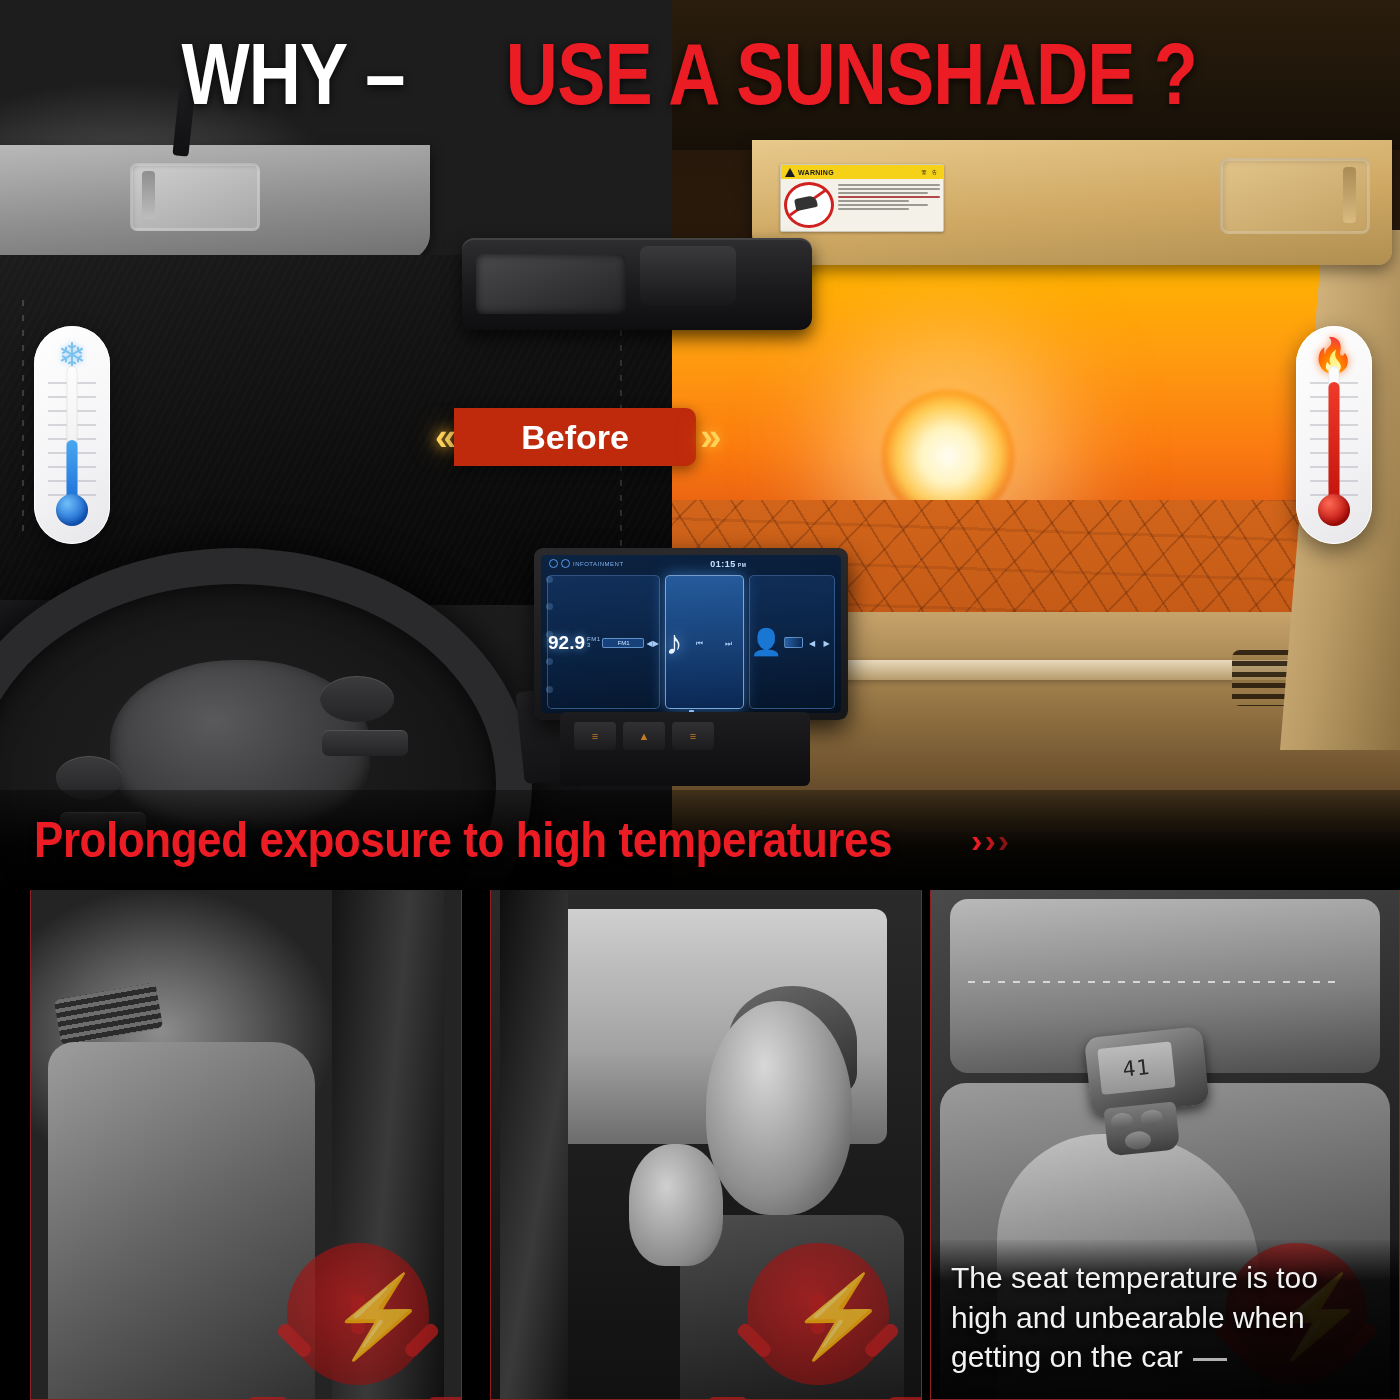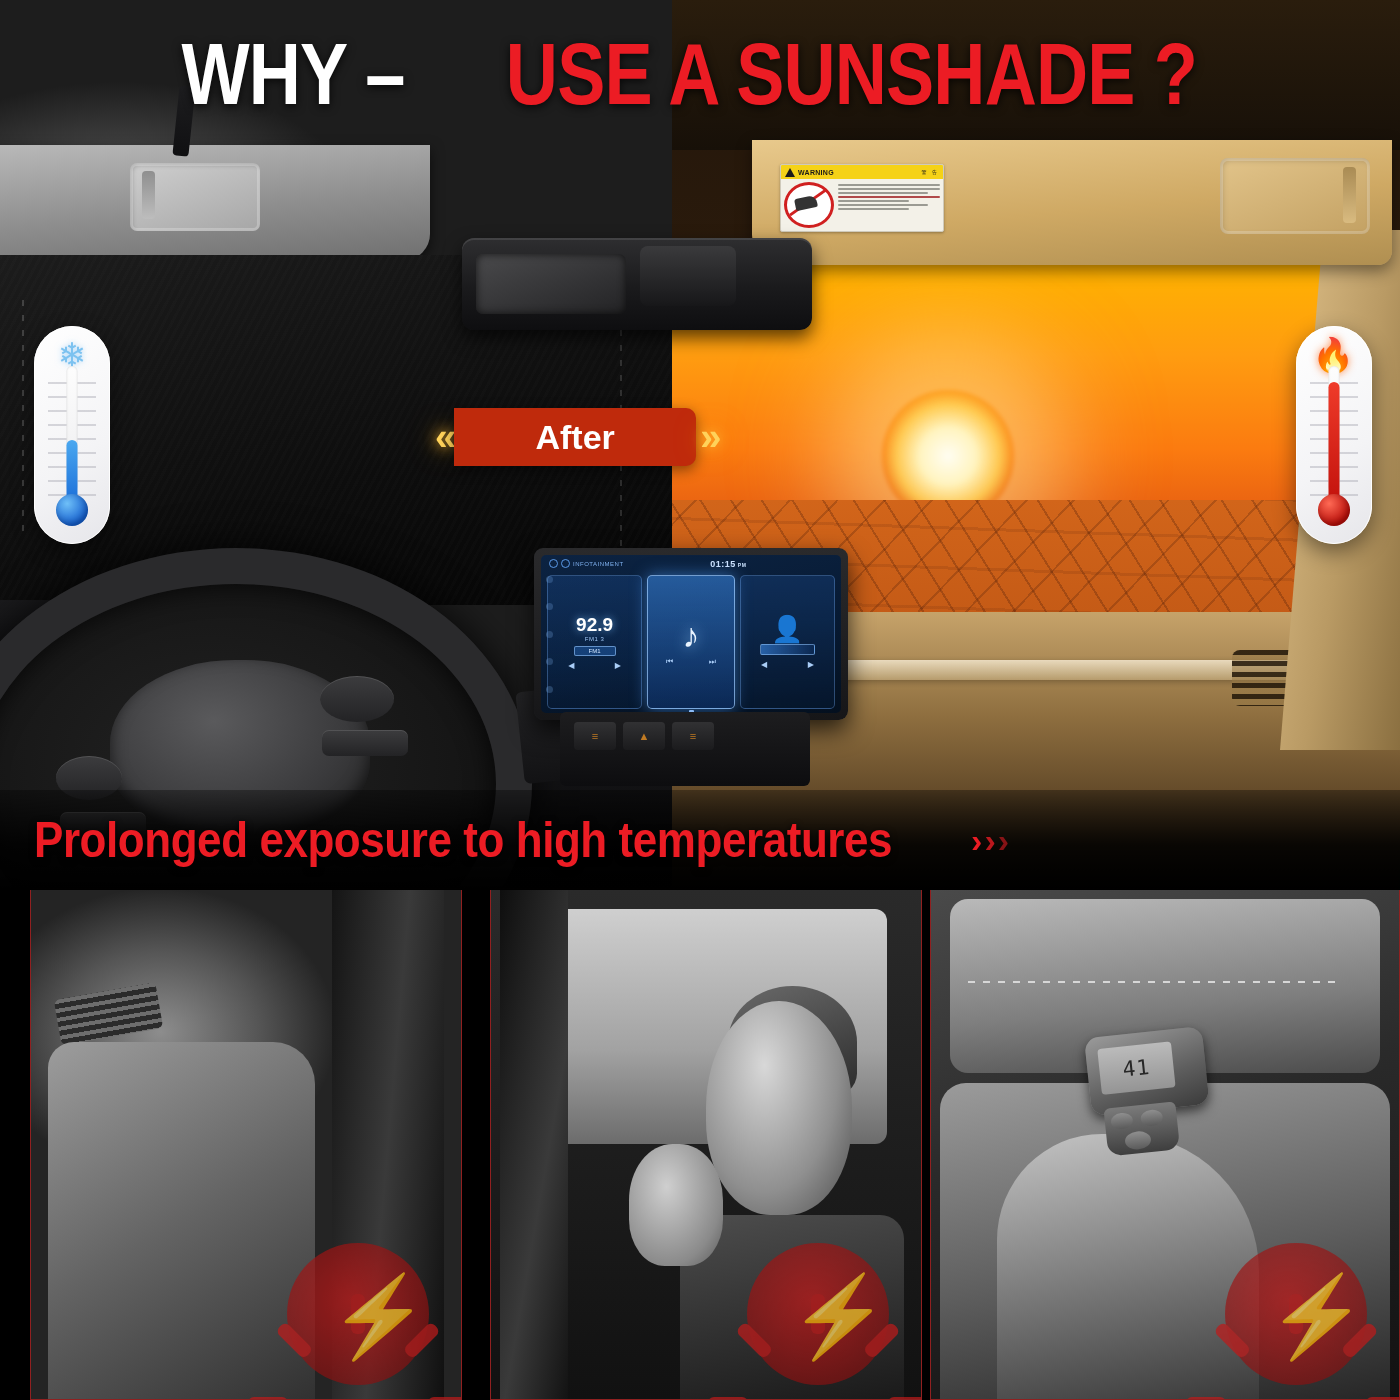--- a/index.html
+++ b/index.html
@@ -126,21 +126,21 @@
     background:linear-gradient(170deg,#0c2342 0%,#071a33 55%,#04101f 100%);color:#bcd8ff;}
   .hu-top{display:flex;align-items:center;height:17px;padding:0 8px;font-size:8px;color:#9dc4f5;}
   .hu-brand{display:flex;align-items:center;gap:3px;}
   .hu-dot{width:7px;height:7px;border-radius:50%;border:1.5px solid #5b9ae8;}
   .hu-brandtxt{font-size:6px;letter-spacing:.5px;color:#7fb0ee;}
   .hu-clock{margin:0 auto;font-size:9px;font-weight:bold;color:#cfe4ff;letter-spacing:.5px;}
   .hu-ampm{font-size:5px;margin-left:2px;}
   .hu-body{display:flex;height:calc(100% - 24px);padding:3px 6px 0;gap:5px;}
   .hu-card{flex:1;border-radius:5px;border:1px solid rgba(120,175,245,.35);
     background:linear-gradient(180deg,rgba(30,80,150,.32),rgba(10,35,70,.28));
-    display:flex;flex-direction:column;align-items:center;justify-content:center;gap:2px;position:relative;}
+    display:flex;flex-direction:row;align-items:center;justify-content:center;gap:2px;position:relative;}
   .hu-card.mid{flex:.92;background:linear-gradient(180deg,rgba(60,140,235,.55),rgba(20,70,150,.42));
     border-color:rgba(160,205,255,.7);box-shadow:0 0 16px rgba(80,160,255,.55);}
   .hu-freq{font-size:19px;font-weight:bold;color:#ffffff;line-height:1;text-shadow:0 0 8px rgba(120,190,255,.8);}
   .hu-preset{font-size:6px;color:#9fc6f5;letter-spacing:.5px;}
   .hu-band{margin-top:2px;font-size:6px;color:#cfe4ff;border:1px solid rgba(150,200,255,.6);
     border-radius:2px;padding:1px 14px;background:rgba(40,110,200,.4);}
   .hu-note{font-size:34px;line-height:1;color:#eaf4ff;text-shadow:0 0 14px rgba(150,210,255,.95);}
   .hu-person{font-size:26px;line-height:1;color:#dcecff;}
   .hu-pill{width:56%;height:9px;border:1px solid rgba(150,200,255,.55);border-radius:2px;
     background:linear-gradient(90deg,rgba(60,140,235,.6),rgba(20,70,150,.2));}
@@ -416,21 +416,21 @@
     <div class="thermo thermo-hot hot">
       <div class="t-icon flame">🔥</div>
       <div class="t-ticks"></div>
       <div class="t-tube"></div>
       <div class="t-fill"></div>
       <div class="t-bulb"></div>
     </div>
 
     <div class="badges">
       <span class="chev left">«</span>
-      <div class="badge badge-before">After</div>
+      <div class="badge badge-before">Before</div>
       <span class="chev right">»</span>
     </div>
   </div>
 
   <div class="headline">
     <span class="hl-white">WHY –</span>
     <span class="hl-red">USE A SUNSHADE ?</span>
   </div>
 
   <div class="band">
@@ -504,16 +504,19 @@
       <div class="wm">
         <div class="wm-core"></div>
         <div class="wm-ray" style="transform:translate(-50%,-50%) rotate(0deg);"></div>
         <div class="wm-ray" style="transform:translate(-50%,-50%) rotate(45deg);"></div>
         <div class="wm-ray" style="transform:translate(-50%,-50%) rotate(90deg);"></div>
 
         <div class="wm-ray" style="transform:translate(-50%,-50%) rotate(270deg);"></div>
         <div class="wm-ray" style="transform:translate(-50%,-50%) rotate(315deg);"></div>
         <div class="wm-bolt">⚡</div>
       </div>
+      <div class="cap">
+        <span>The seat temperature is too high and unbearable when getting on the car</span><span class="cap-underscore"></span>
+      </div>
     </div>
 
   </div>
 </div>
 
 </body></html>

